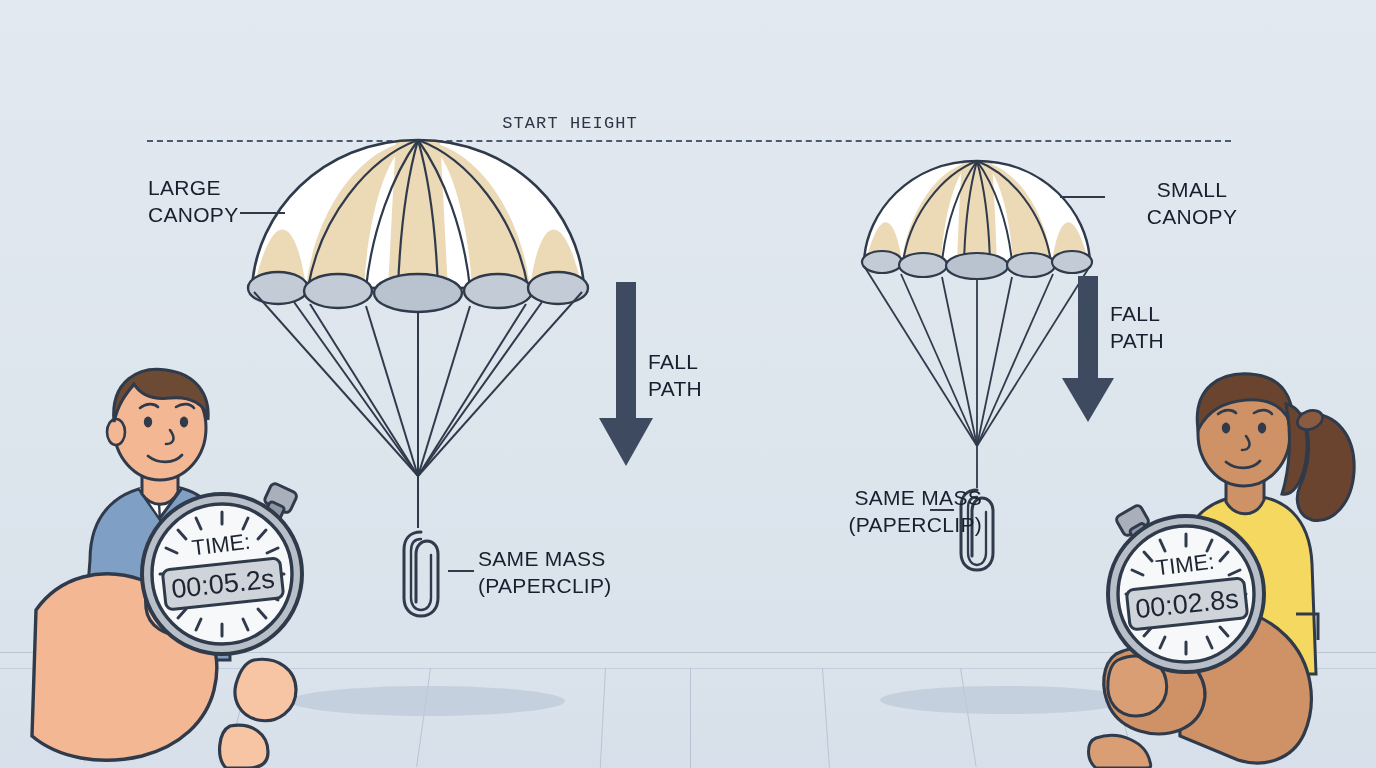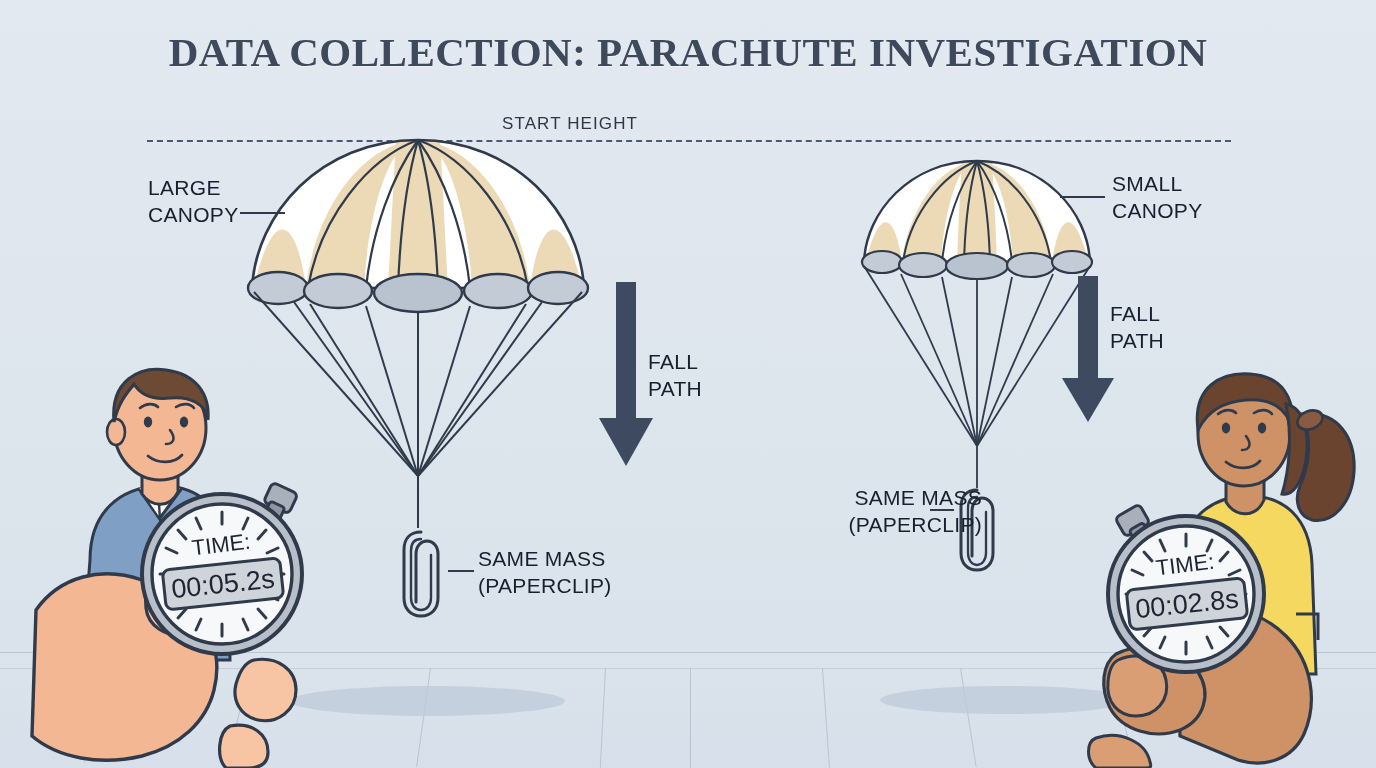--- a/index.html
+++ b/index.html
@@ -70,20 +70,21 @@
 
   
   .start-height-label {
     position: absolute;
     top: 114px;
     left: 0; width: 1140px;
     text-align: center;
     font-size: 17px;
     letter-spacing: 1.1px;
     color: #2e3646;
+    font-family: Liberation Mono, monospace;
   }
   .start-line {
     position: absolute;
     left: 147px; top: 140px;
     width: 1084px; height: 0;
     border-top: 2px dashed #4c5a70;
   }
 
   
   .lbl {
@@ -126,21 +127,20 @@
   <div class="tile-line" style="left:605px;top:668px;height:100px;transform:rotate(3deg);"></div>
   <div class="tile-line" style="left:690px;top:668px;height:100px;"></div>
   <div class="tile-line" style="left:822px;top:668px;height:100px;transform:rotate(-4deg);"></div>
   <div class="tile-line" style="left:960px;top:668px;height:100px;transform:rotate(-9deg);"></div>
   <div class="tile-line" style="left:1110px;top:668px;height:100px;transform:rotate(-14deg);"></div>
   <div class="tile-line" style="left:118px;top:668px;height:100px;transform:rotate(20deg);"></div>
 
   <div class="shadow-ellipse" style="left:290px;top:686px;width:275px;height:30px;"></div>
   <div class="shadow-ellipse" style="left:880px;top:686px;width:250px;height:28px;"></div>
 
-  <div class="title">DATA COLLECTION: PARACHUTE INVESTIGATION</div>
 
   <div class="start-height-label">START HEIGHT</div>
   <div class="start-line"></div>
 
   <div class="chute" style="left:248px;top:136px;">
     <svg width="340" height="360" viewBox="0 0 340 360">
       <defs>
         <clipPath id="domeL">
             <path d="M170 4 C 268 4 332 78 336 150 L 4 150 C 8 78 72 4 170 4 Z"></path>
           </clipPath>
@@ -254,21 +254,21 @@
       <path d="M22 11 C 16 11 13 15 13 22 L 13 67 C 13 74 17 79 22 79 C 27 79 31 74 31 67 L 31 26" fill="none" stroke="#2f3a4b" stroke-width="2.3" stroke-linecap="round"></path>
     </svg>
   </div>
 
   <div class="arrow" style="left:1058px;top:276px;">
     <svg width="60" height="148" viewBox="0 0 60 148">
       <path d="M20 0 L 40 0 L 40 102 L 56 102 L 30 146 L 4 102 L 20 102 Z" fill="#3d4a5f"></path>
     </svg>
   </div>
 
-  <div class="lbl" style="left:1112px;top:170px;width:160px;">SMALL
+  <div class="lbl" style="left:1112px;top:176px;width:160px;text-align:center;">SMALL
 CANOPY</div>
   <div class="leader" style="left:1060px;top:196px;width:45px;"></div>
 
   <div class="lbl" style="left:1110px;top:300px;width:110px;">FALL
 PATH</div>
 
   <div class="lbl" style="left:782px;top:484px;width:200px;text-align:right;">SAME MASS
 (PAPERCLIP)</div>
   <div class="leader" style="left:930px;top:509px;width:24px;"></div>
 

